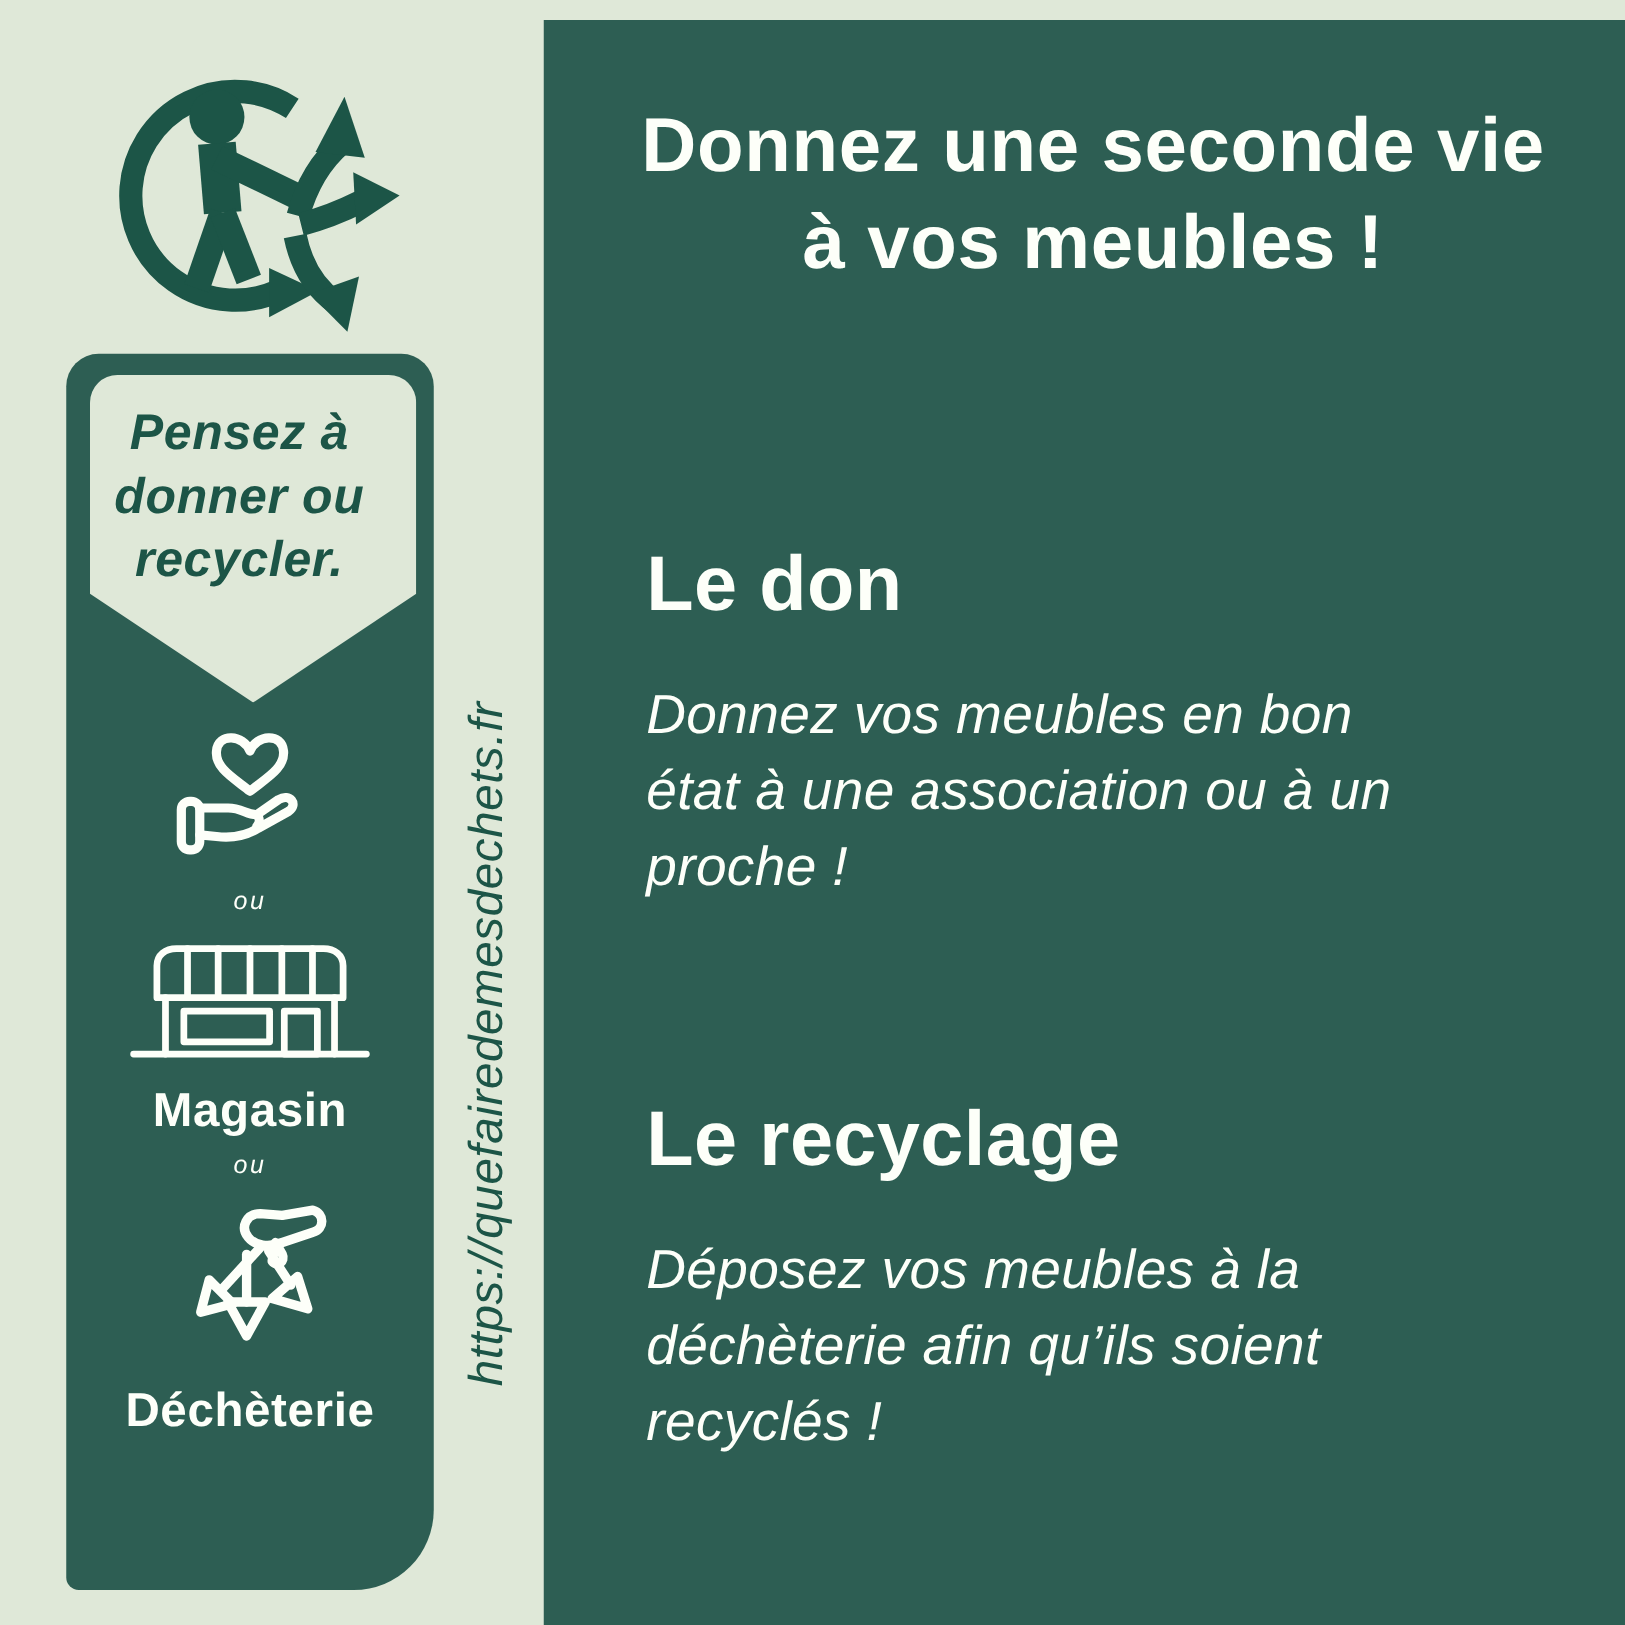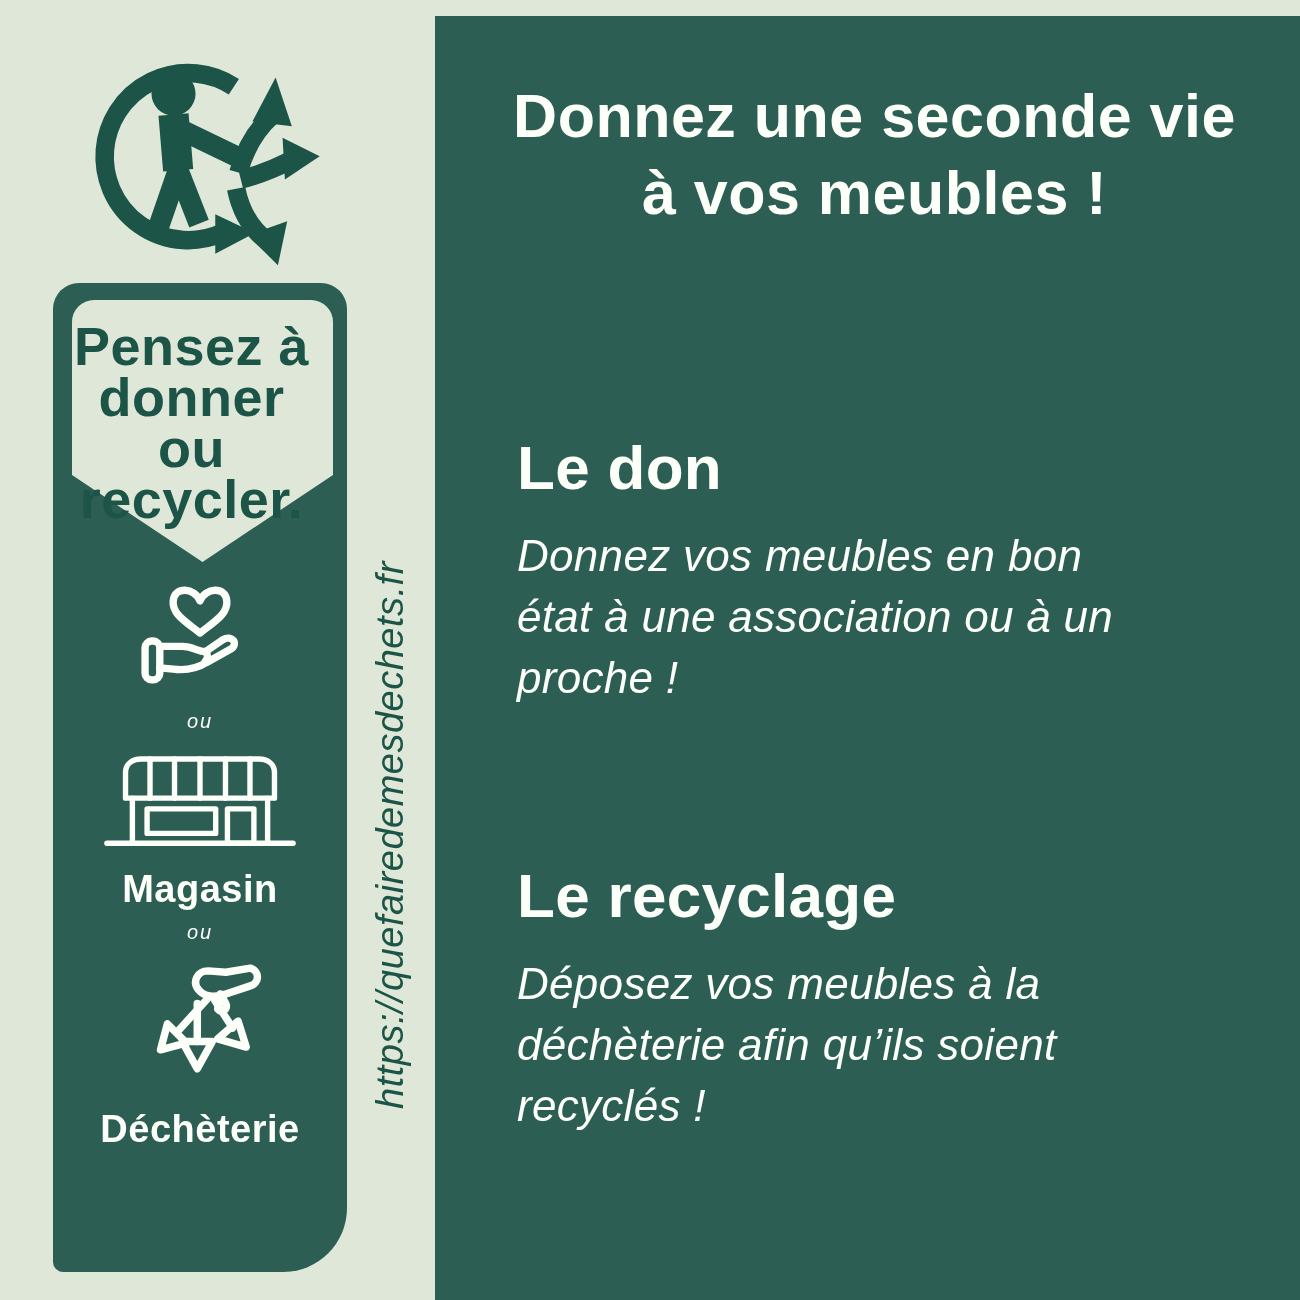--- a/index.html
+++ b/index.html
@@ -26,37 +26,38 @@
     font-size:61px;line-height:77px;font-weight:bold;
     letter-spacing:0.5px;margin:0 0 0 -10px;
   }
   .section-heading{
     font-size:62px;font-weight:bold;letter-spacing:0.3px;
     margin:0;
   }
   .section-body{
     white-space:pre-line;font-style:italic;
     font-size:44px;line-height:61px;letter-spacing:0.3px;
-    margin:22px 0 0 0;
+    margin:38px 0 0 0;
   }
   .section-don{margin-top:200px;}
   .section-recyclage{margin-top:152px;}
   
   .triman{position:absolute;left:84px;top:38px;width:244px;height:232px;}
   .banner{
     position:absolute;left:53px;top:283px;width:294px;height:989px;
     background:var(--dark);
     border-radius:26px 26px 64px 10px;
   }
   .banner-top-shape{position:absolute;left:19px;top:17px;width:261px;height:262px;}
   .banner-headline{
     position:absolute;left:19px;top:38px;width:239px;
     white-space:pre-line;text-align:center;
-    color:var(--ink);font-size:54px;line-height:51px;font-weight:bold;
+    color:var(--ink);font-size:40px;line-height:51px;font-weight:bold;
     letter-spacing:0.5px;
+    font-style:italic;
   }
   .banner-items{
     position:absolute;left:0;top:279px;width:294px;
     display:flex;flex-direction:column;align-items:center;
   }
   .banner-label{
     color:var(--white);font-size:38px;font-weight:bold;letter-spacing:0.5px;
     margin-top:12px;
   }
   .banner-or{

